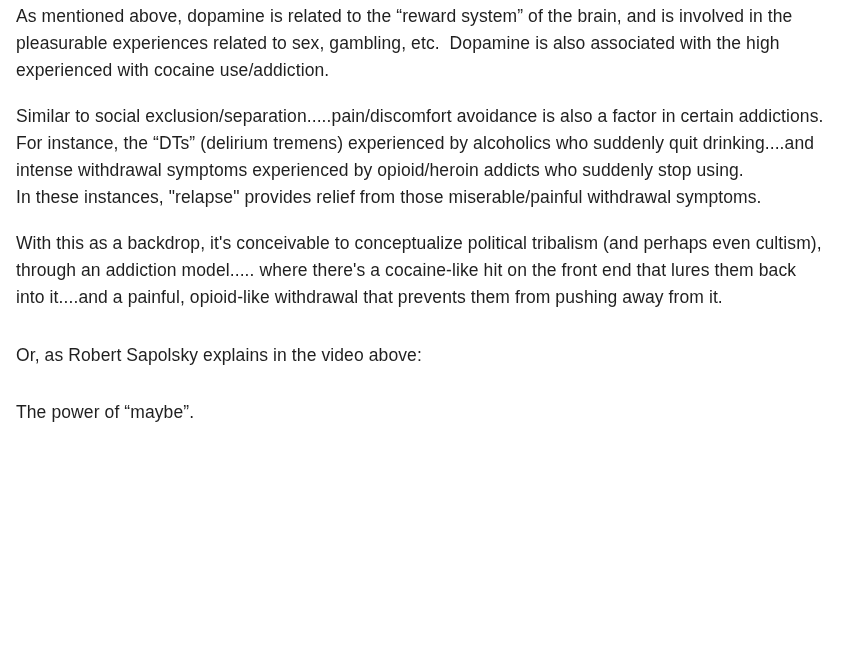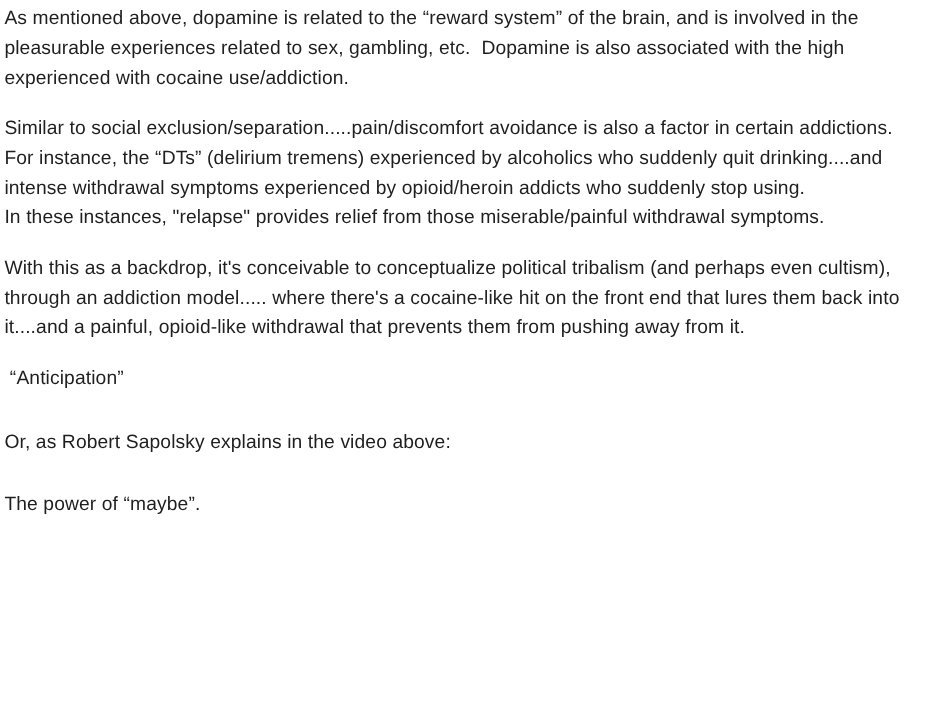--- a/index.html
+++ b/index.html
@@ -8,21 +8,21 @@
     background: #ffffff;
   }
   body {
     font-family: "Liberation Sans", "DejaVu Sans", sans-serif;
   }
   .page {
     width: 851px;
     height: 654px;
     background: #ffffff;
     box-sizing: border-box;
-    padding: 3px 23px 10px 4px;
+    padding: 3px 23px 10px 16px;
     overflow: hidden;
   }
   .doc p {
     margin: 0 0 19px 0;
     font-size: 17.5px;
     line-height: 27px;
     color: #1f1f1f;
     white-space: pre-wrap;
     letter-spacing: 0.1px;
   }
@@ -34,17 +34,16 @@
 </style>
 </head>
 <body>
 
 <div class="page">
   <div class="doc">
     <p>As mentioned above, dopamine is related to the “reward system” of the brain, and is involved in the pleasurable experiences related to sex, gambling, etc.  Dopamine is also associated with the high experienced with cocaine use/addiction.</p>
     <p class="no-gap-after">Similar to social exclusion/separation.....pain/discomfort avoidance is also a factor in certain addictions.  For instance, the “DTs” (delirium tremens) experienced by alcoholics who suddenly quit drinking....and intense withdrawal symptoms experienced by opioid/heroin addicts who suddenly stop using.</p>
     <p>In these instances, "relapse" provides relief from those miserable/painful withdrawal symptoms.</p>
     <p>With this as a backdrop, it's conceivable to conceptualize political tribalism (and perhaps even cultism), through an addiction model..... where there's a cocaine-like hit on the front end that lures them back into it....and a painful, opioid-like withdrawal that prevents them from pushing away from it.</p>
-    <p> “Anticipation”</p>
     <p class="gap-top-lg">Or, as Robert Sapolsky explains in the video above:</p>
     <p class="gap-top-lg2">The power of “maybe”.</p>
   </div>
 </div>
 
 </body></html>

